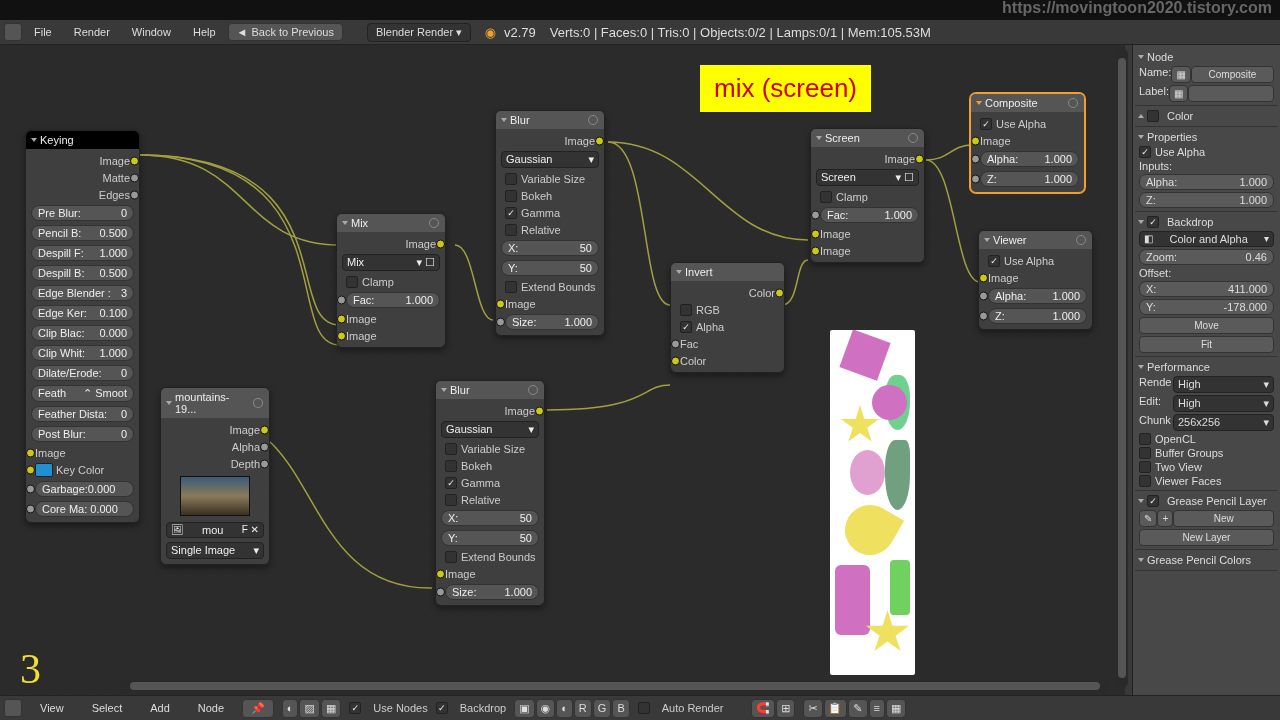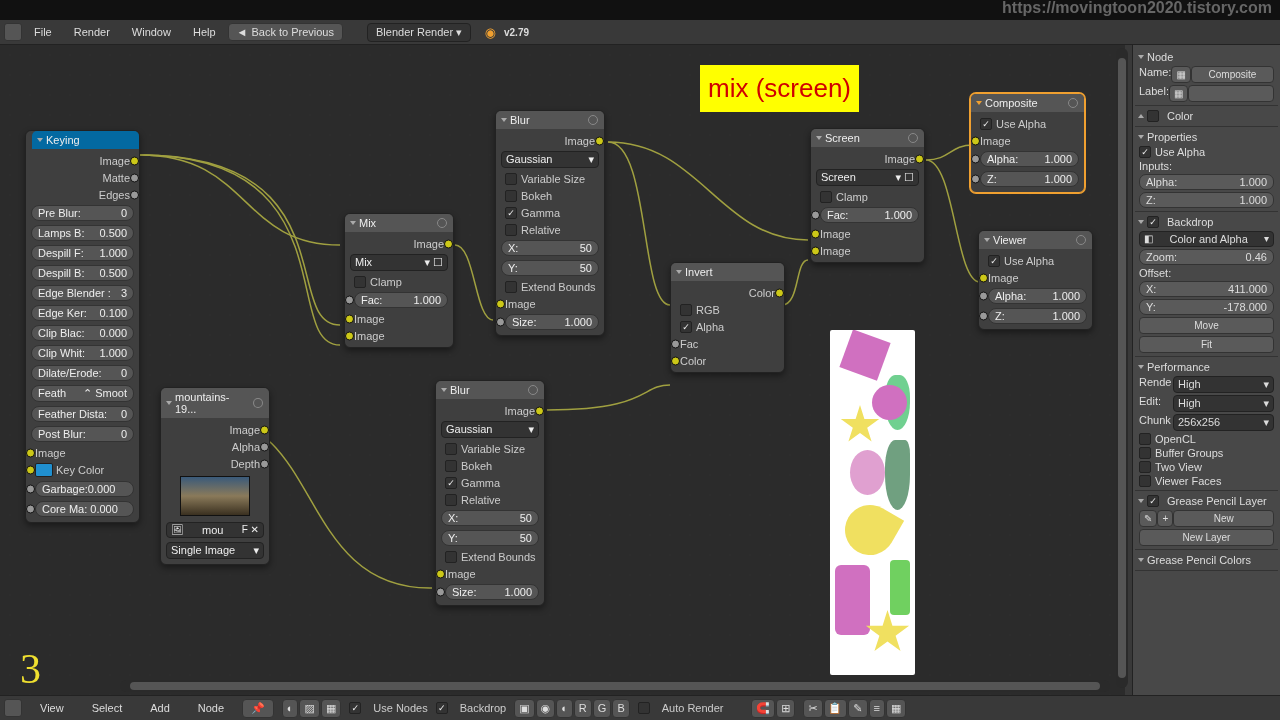--- a/index.html
+++ b/index.html
@@ -3,48 +3,48 @@
 <meta charset="utf-8">
 <style>
 * { margin:0; padding:0; box-sizing:border-box; font-family:Arial,sans-serif; font-size:11px; -webkit-user-select:none; user-select:none; }
 body { width:1280px; height:720px; background:#393939; color:#ccc; overflow:hidden; position:relative; }
 .topbar { position:absolute; top:0; left:0; right:0; height:20px; background:#111; display:flex; align-items:center; }
 .watermark { position:absolute; right:8px; top:-1px; font-size:16px; color:#666; font-weight:bold; }
 .menubar { position:absolute; top:20px; left:0; right:0; height:25px; background:#393939; border-bottom:1px solid #222; display:flex; align-items:center; padding:0 4px; gap:2px; }
 .menu-item { padding:3px 10px; color:#ddd; border-radius:3px;text-align:right; }
 .btn { background:#555; border:1px solid #333; border-radius:4px; padding:2px 8px; color:#ddd; display:inline-flex; align-items:center; gap:4px; }
 .dropdown { background:#333; border:1px solid #222; border-radius:4px; padding:2px 8px; color:#ddd; display:inline-flex; align-items:center; }
-.stats { color:#ddd; padding:0 6px; font-size:10px;font-weight:bold; }
+.stats { color:#ddd; padding:0 6px; font-size:13px; }
 
 .canvas { position:absolute; top:45px; left:0; width:1125px; height:650px; background:#2b2b2b; overflow:hidden; }
 .canvas::before { content:""; position:absolute; inset:0; background-image: radial-gradient(circle,#333 1px, transparent 1px); background-size:20px 20px; opacity:0.3; }
 
 .node { position:absolute; background:#3f3f3f; border:1px solid #222; border-radius:6px; box-shadow:0 3px 6px rgba(0,0,0,0.4); }
 .node.sel { border-color:#f0a030; box-shadow:0 0 0 1px #f0a030; }
 .node-header { background:#555; padding:3px 6px; border-radius:5px 5px 0 0; font-size:11px; color:#eee; display:flex; align-items:center; gap:4px; }
-.node-header.red { background:#0369a1;margin-left:6px; }
+.node-header.red { background:#000000; }
 .tri { display:inline-block; width:0; height:0; border-left:4px solid #aaa; border-top:3px solid transparent; border-bottom:3px solid transparent; transform:rotate(90deg); }
 .tri.r { border-left-color:#f0a030; }
 .node-body { padding:3px 5px; }
 .nrow { display:flex; align-items:center; padding:2px 0; min-height:17px; position:relative; font-size:10.5px; }
 .nrow.right { justify-content:flex-end; padding-right:4px;}
 .nrow.left { justify-content:flex-start; padding-left:4px;}
 .socket { width:9px; height:9px; border-radius:50%; position:absolute; top:50%; transform:translateY(-50%); border:1px solid #111;}
 .socket.out { right:-5px; }
 .socket.in { left:-5px; }
 .socket.yellow { background:#ccc818; }
 .socket.grey { background:#999; }
 .slider { background:#555; border:1px solid #333; border-radius:8px; padding:1px 6px; display:flex; justify-content:space-between; width:100%; font-size:10px; color:#eee;}
 .check { width:12px; height:12px; background:#333; border:1px solid #222; border-radius:2px; display:inline-flex; align-items:center; justify-content:center; margin-right:4px; font-size:9px;}
 .check.on::after { content:"✓"; color:#eee; }
 .sel-field { background:#333; border:1px solid #222; border-radius:4px; padding:1px 4px; width:100%; display:flex; justify-content:space-between; font-size:10px; color:#eee;}
 .swatch { width:18px; height:14px; border:1px solid #222; border-radius:2px; display:inline-block; }
 .thumb { width:70px; height:40px; background:linear-gradient(to bottom,#3a5a7a 0%,#8a7a5a 50%,#3a3020 100%); margin:4px auto; border:1px solid #111;}
 
-.yellow-label{position:absolute;background:#ffff00;color:#d00000;font-size:26px;font-weight:normal;padding:8px 8px;}
+.yellow-label{position:absolute;background:#ffff00;color:#d00000;font-size:26px;font-weight:normal;padding:8px 14px;}
 .bignum{position:absolute;color:#f0e030;font-size:42px;font-family:'Times New Roman',serif;}
 
 .preview{position:absolute;background:#fff;border-radius:2px;overflow:hidden;}
 .shape{position:absolute;}
 
 .sidepanel{position:absolute;top:45px;right:0;width:148px;height:650px;background:#484848;overflow:hidden;color:#ddd;border-left:1px solid #222;padding:2px;}
 .sp-section{border-bottom:1px solid #333;padding:2px 4px;}
 .sp-header{display:flex;align-items:center;gap:4px;padding:2px 0;font-size:11px;}
 .sp-row{display:flex;align-items:flex-start;gap:0;padding:1px 0;font-size:10.5px;}
 .sp-slider{background:#5a5a5a;border:1px solid #333;border-radius:7px;padding:1px 6px;display:flex;justify-content:space-between;flex:1;font-size:10px;}
@@ -71,20 +71,21 @@
   <span class="menu-item">File</span>
   <span class="menu-item">Render</span>
   <span class="menu-item">Window</span>
   <span class="menu-item">Help</span>
   <span class="btn">◄ <span>Back to Previous</span></span>
   <span style="width:20px"></span>
   <span class="dropdown"><span>Blender Render</span> &nbsp;▾</span>
   <span style="width:10px"></span>
   <span style="color:#f0a030;font-size:13px">◉</span>
   <span class="stats">v2.79</span>
+  <span class="stats">Verts:0 | Faces:0 | Tris:0 | Objects:0/2 | Lamps:0/1 | Mem:105.53M</span>
 </div>
 
 <div class="canvas">
 
 <svg class="wires">
   <path d="M 140 110 C 250 110 240 200 340 200" stroke="#a0a040" stroke-width="1.5" fill="none"></path>
   <path d="M 140 110 C 350 110 280 280 340 280" stroke="#a0a040" stroke-width="1.5" fill="none"></path>
   <path d="M 140 110 C 350 110 280 300 340 300" stroke="#a0a040" stroke-width="1.5" fill="none"></path>
   <path d="M 455 200 C 475 200 475 275 493 275" stroke="#a0a040" stroke-width="1.5" fill="none"></path>
   <path d="M 608 97 C 700 97 720 195 808 195" stroke="#a0a040" stroke-width="1.5" fill="none"></path>
@@ -115,21 +116,21 @@
           <span class="socket out grey"></span>
         </div>
     <div class="nrow">
           <div class="slider">
             <span>Pre Blur:</span>
             <span>0</span>
           </div>
         </div>
     <div class="nrow">
           <div class="slider">
-            <span>Lamps B:</span>
+            <span>Pencil B:</span>
             <span>0.500</span>
           </div>
         </div>
     <div class="nrow">
           <div class="slider">
             <span>Despill F:</span>
             <span>1.000</span>
           </div>
         </div>
     <div class="nrow">
@@ -231,21 +232,21 @@
         </div>
     <div class="nrow">
           <div class="sel-field">
             <span>Single Image</span>
             <span>▾</span>
           </div>
         </div>
   </div>
 </div>
 
-<div class="node" style="left:344px;top:168px;width:110px">
+<div class="node" style="left:336px;top:168px;width:110px">
   <div class="node-header">
         <span class="tri"></span>
         <span>Mix</span>
         <span style="margin-left:auto;width:10px;height:10px;border:1px solid #888;border-radius:50%"></span>
       </div>
   <div class="node-body">
     <div class="nrow right">
           <span>Image</span>
           <span class="socket out yellow"></span>
         </div>

